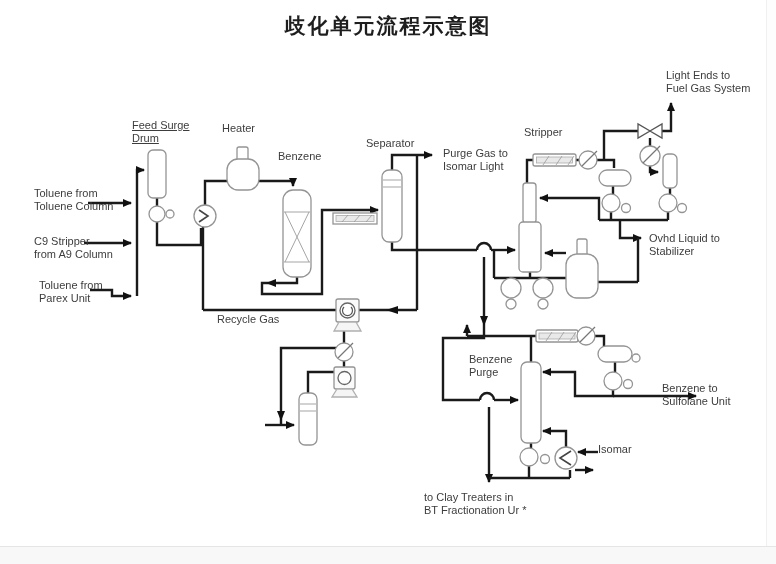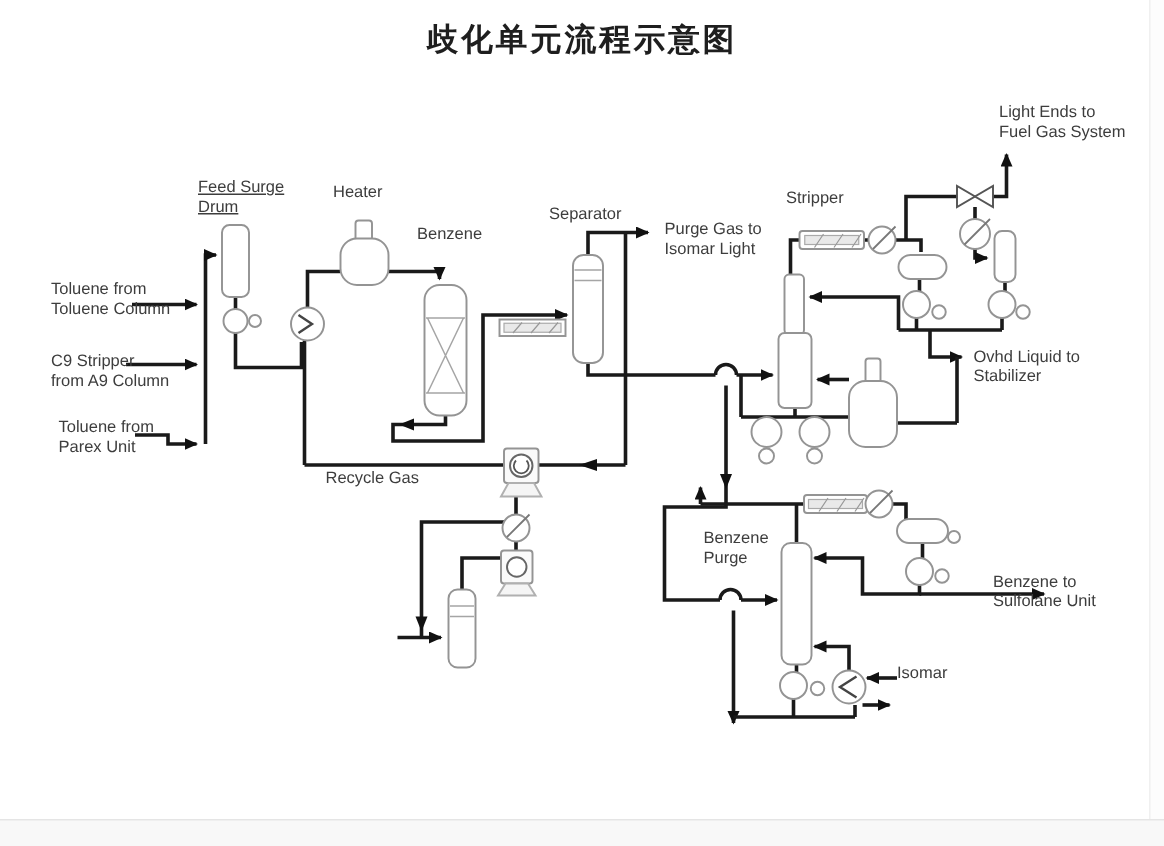--- a/index.html
+++ b/index.html
@@ -247,16 +247,18 @@
   <div class="lbl" style="left:34px;top:235px">C9 Stripper
 from A9 Column</div>
   <div class="lbl" style="left:39px;top:279px">Toluene from
 Parex Unit</div>
   <div class="lbl" style="left:217px;top:313px">Recycle Gas</div>
   <div class="lbl" style="left:469px;top:353px">Benzene
 Purge</div>
   <div class="lbl" style="left:662px;top:382px">Benzene to
 Sulfolane Unit</div>
   <div class="lbl" style="left:598px;top:443px">Isomar</div>
+  <div class="lbl" style="left:424px;top:491px">to Clay Treaters in
+BT Fractionation Ur *</div>
 
   <div class="bottom-strip"></div>
   <div class="right-strip"></div>
 </div>
 
 </body></html>

